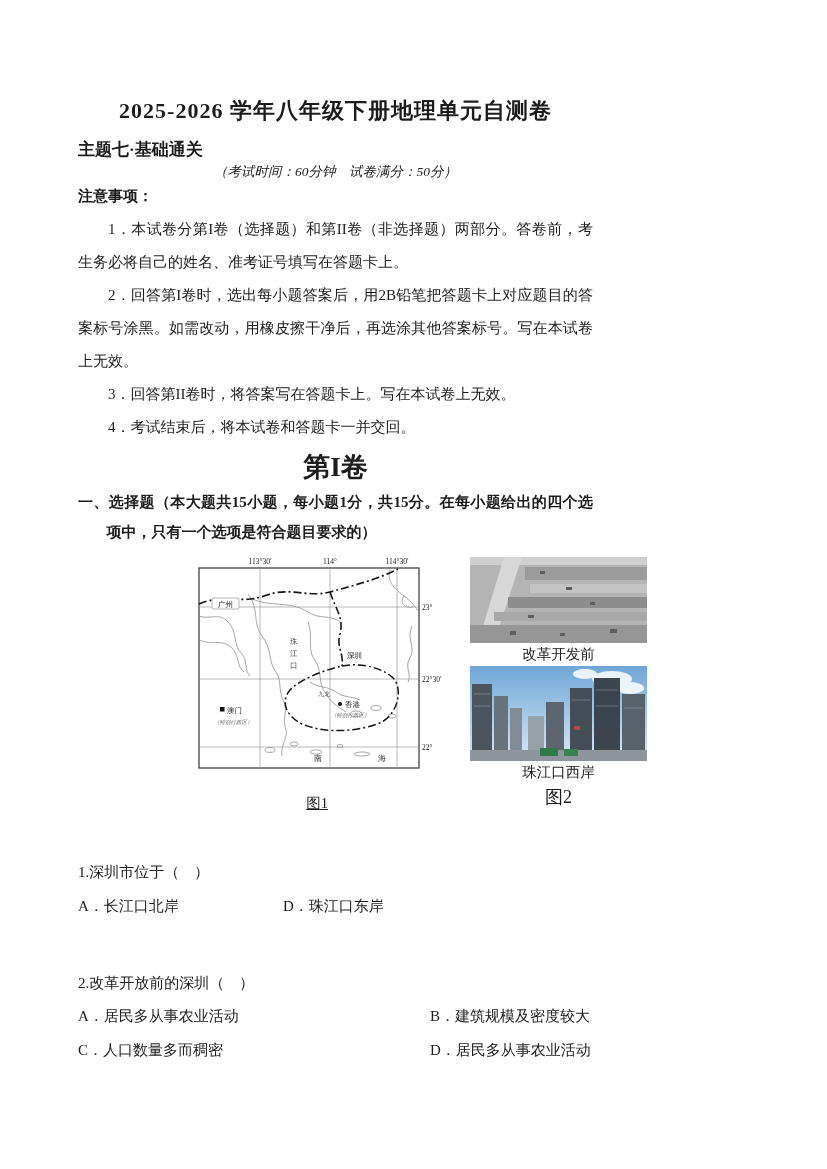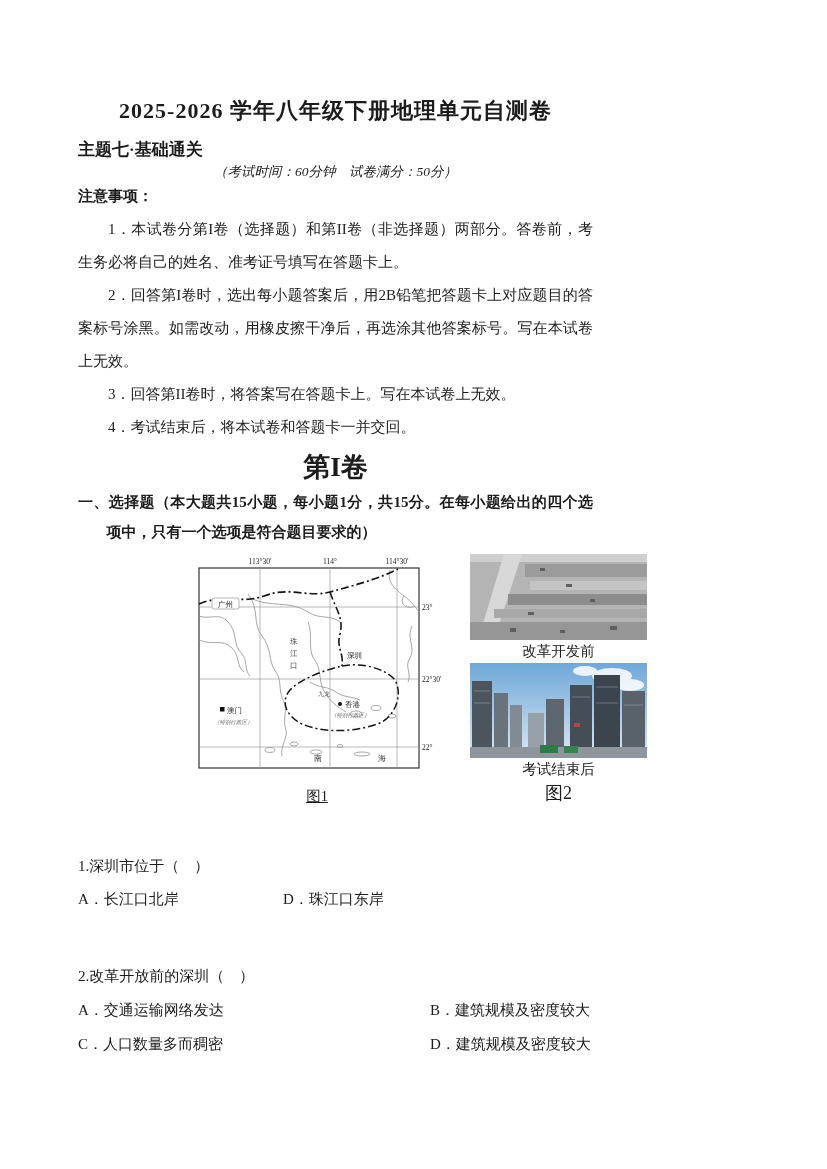--- a/index.html
+++ b/index.html
@@ -16,21 +16,21 @@
   .subtitle{text-align:left;font-size:17px;font-weight:bold;margin-top:12px;}
   .exam-info{text-align:center;font-style:italic;font-size:13.5px;margin-top:2px;color:#222;}
   .notice{margin-top:0;}
   .notice-heading{font-weight:bold;line-height:2.1;}
   .notice p{margin:0;text-indent:2em;line-height:2.2;text-align:justify;}
   .volume-title{text-align:center;font-size:27px;font-weight:bold;margin:5px 0 0 0;}
   .section-heading{font-weight:bold;line-height:2.05;padding-left:1.9em;text-indent:-1.9em;margin-top:2px;text-align:justify;}
   .passage{font-style:italic;text-indent:2em;line-height:2.18;margin-top:4px;text-align:justify;}
   .figure-row{display:flex;margin-left:112px;margin-top:6px;gap:26px;align-items:center;}
   .map-col{width:254px;text-align:center;}
-  .map-caption{font-size:14.5px;margin-top:1px;text-decoration:underline;}
+  .map-caption{font-size:14.5px;margin-top:8px;text-decoration:underline;}
   .photo-col{width:177px;text-align:center;}
   .photo-frame{display:block;width:177px;}
   .photo-caption{font-size:14.5px;line-height:1.6;}
   .fig2-caption{font-size:18px;line-height:1.4;}
   .question-block{margin-top:4px;}
   .question-stem{line-height:2.25;margin-top:43px;}
   .options-row4{display:grid;grid-template-columns:205px 175px 175px 1fr;line-height:2.25;}
   .options-grid2{display:grid;grid-template-columns:352px 1fr;line-height:2.25;}
   svg text{font-family:"Liberation Serif","DejaVu Serif",serif;}
 </style>
@@ -177,36 +177,36 @@
           <line x1="126" y1="24" x2="148" y2="24"></line>
             <line x1="126" y1="40" x2="148" y2="40"></line>
           <line x1="102" y1="34" x2="120" y2="34"></line>
             <line x1="154" y1="42" x2="173" y2="42"></line>
         </g>
         <rect x="104" y="60" width="6" height="4" fill="#b0493f"></rect>
         <rect x="0" y="84" width="177" height="11" fill="#8f959c"></rect>
         <rect x="70" y="82" width="18" height="8" fill="#2f7a4a"></rect>
         <rect x="94" y="83" width="14" height="7" fill="#368352"></rect>
       </svg>
-      <div class="photo-caption">考试结束后</div>
+      <div class="photo-caption">珠江口西岸</div>
       <div class="fig2-caption">图2</div>
     </div>
   </div>
 
   <div class="question-block">
     <div class="question-stem">1.深圳市位于（　）</div>
     <div class="options-row4">
       <span>A．长江口北岸</span>
       <span>D．珠江口东岸</span>
     </div>
   </div>
 
   <div class="question-block">
     <div class="question-stem">2.改革开放前的深圳（　）</div>
     <div class="options-grid2">
-      <span>A．交通运输网络发达</span>
+      <span>A．居民多从事农业活动</span>
       <span>B．建筑规模及密度较大</span>
       <span>C．人口数量多而稠密</span>
-      <span>D．建筑规模及密度较大</span>
+      <span>D．居民多从事农业活动</span>
     </div>
   </div>
 
 </div>
 
 </body></html>

